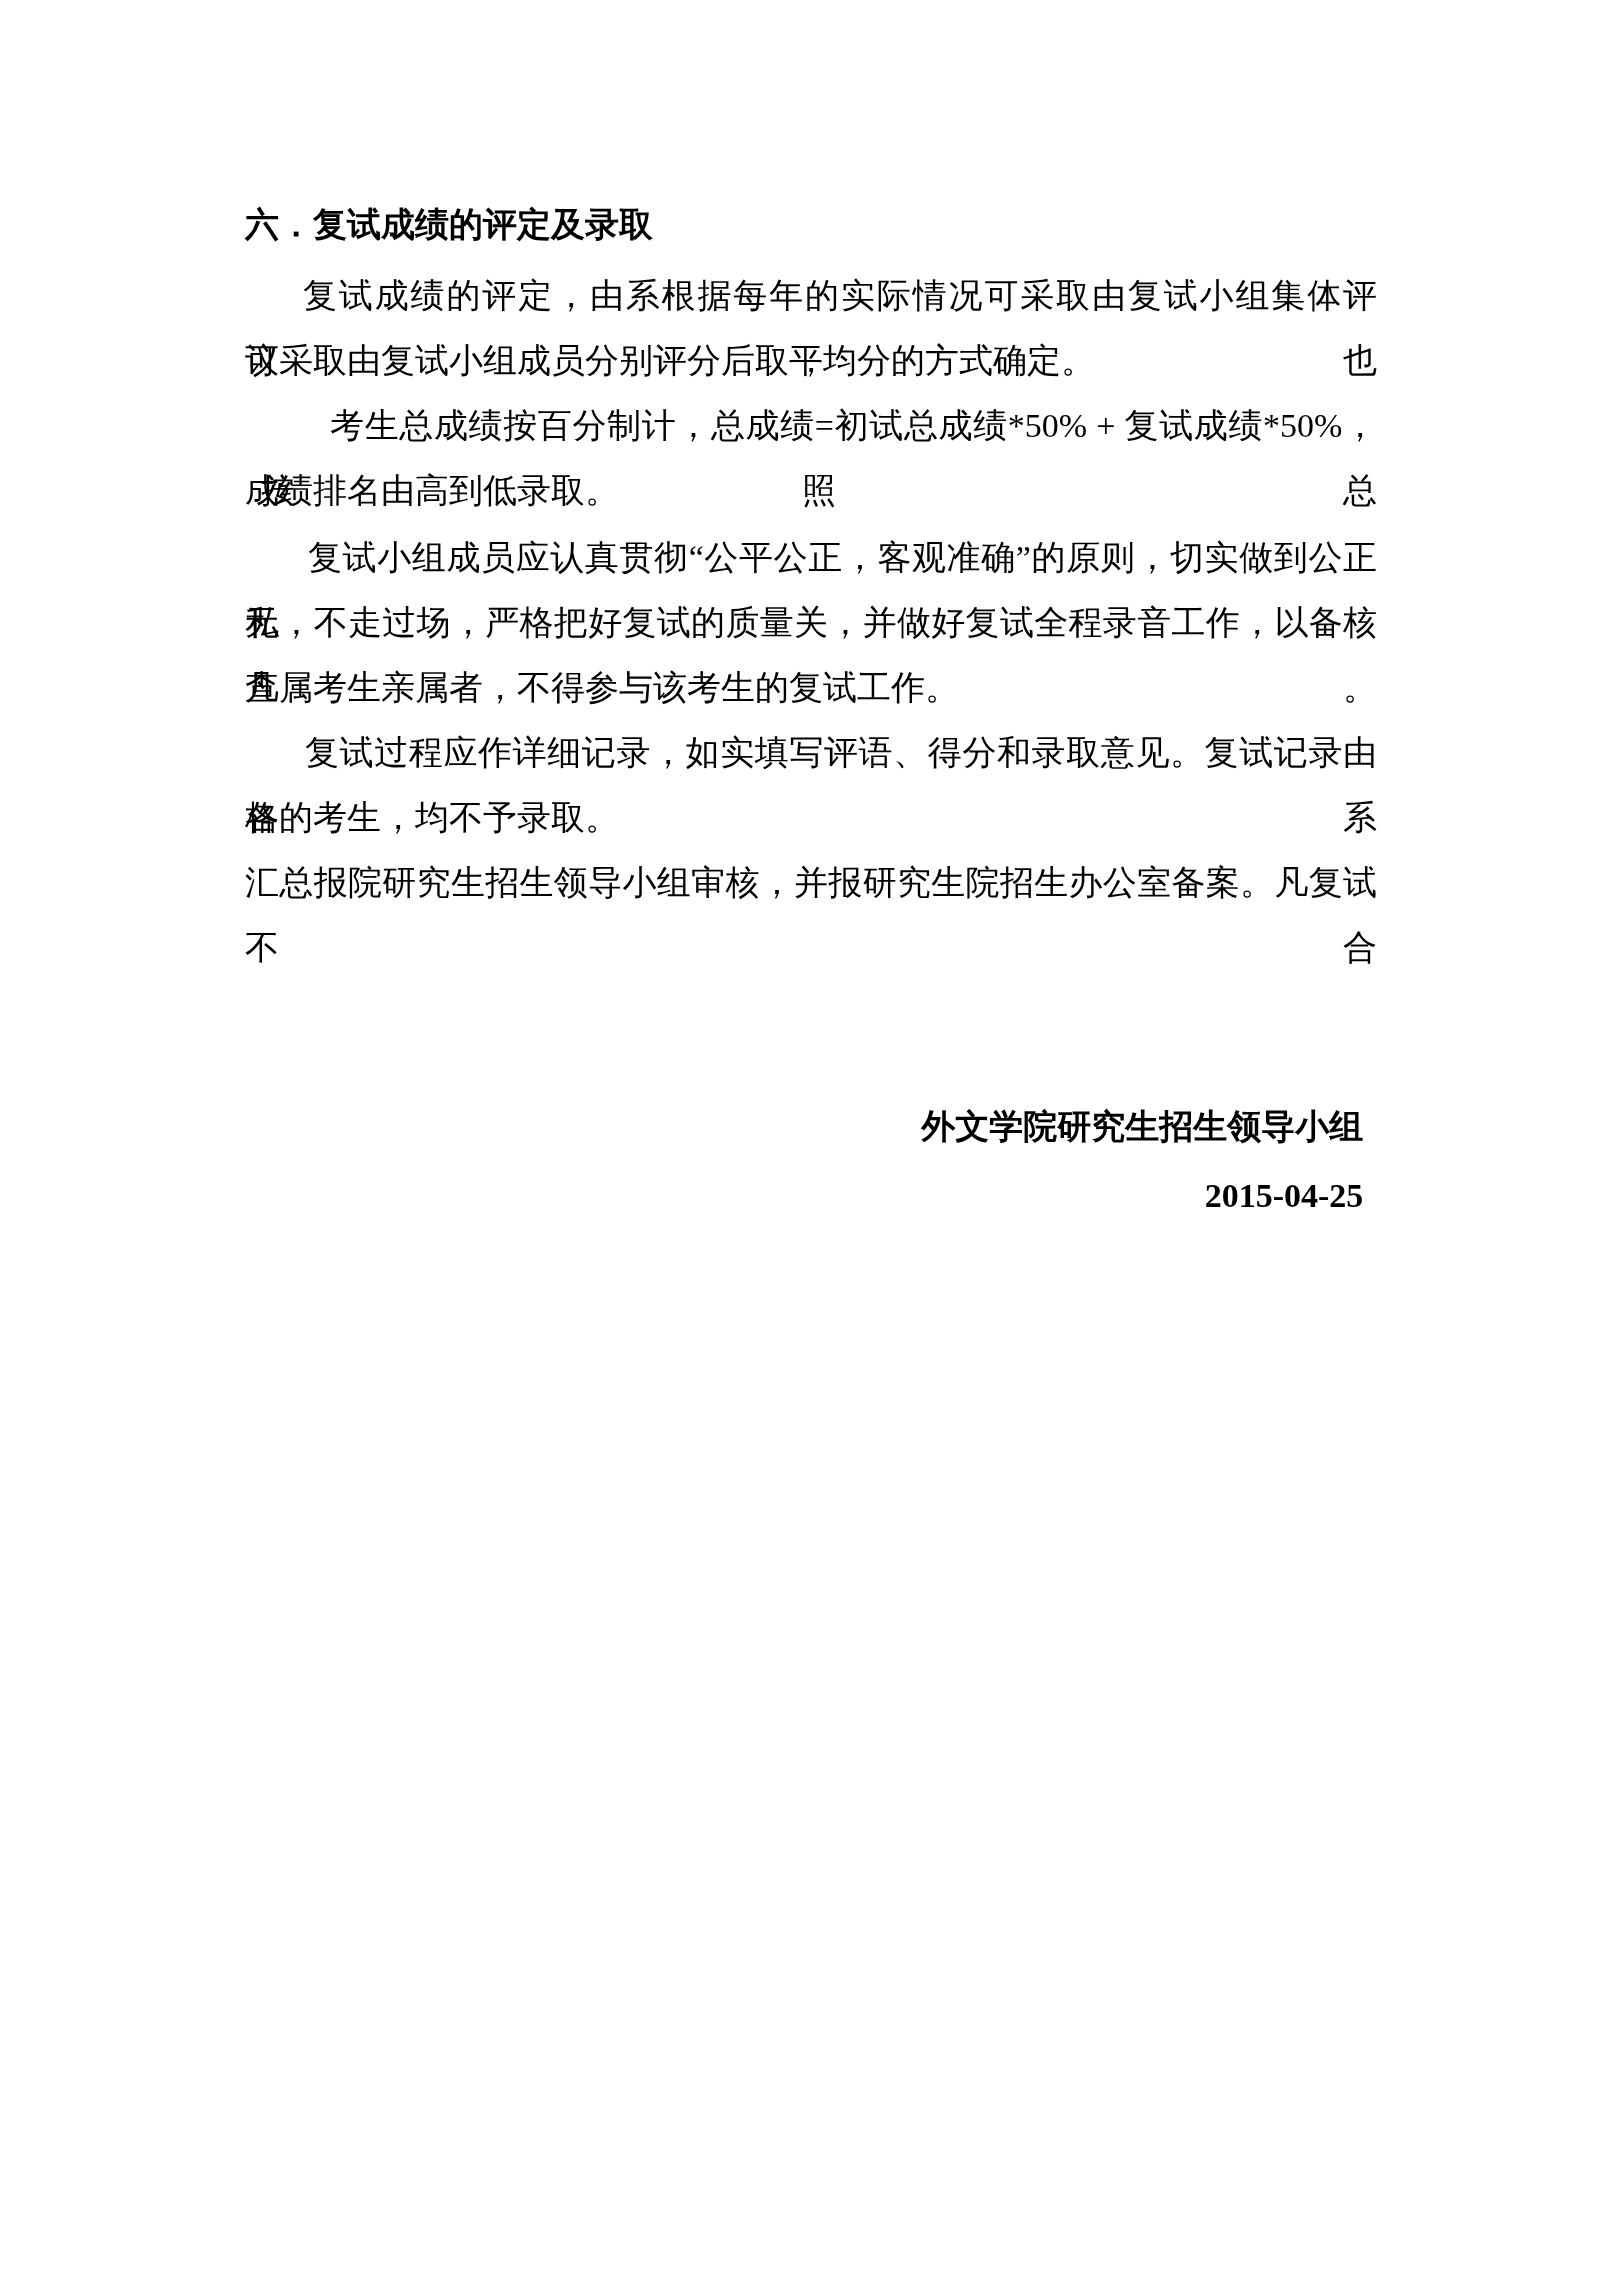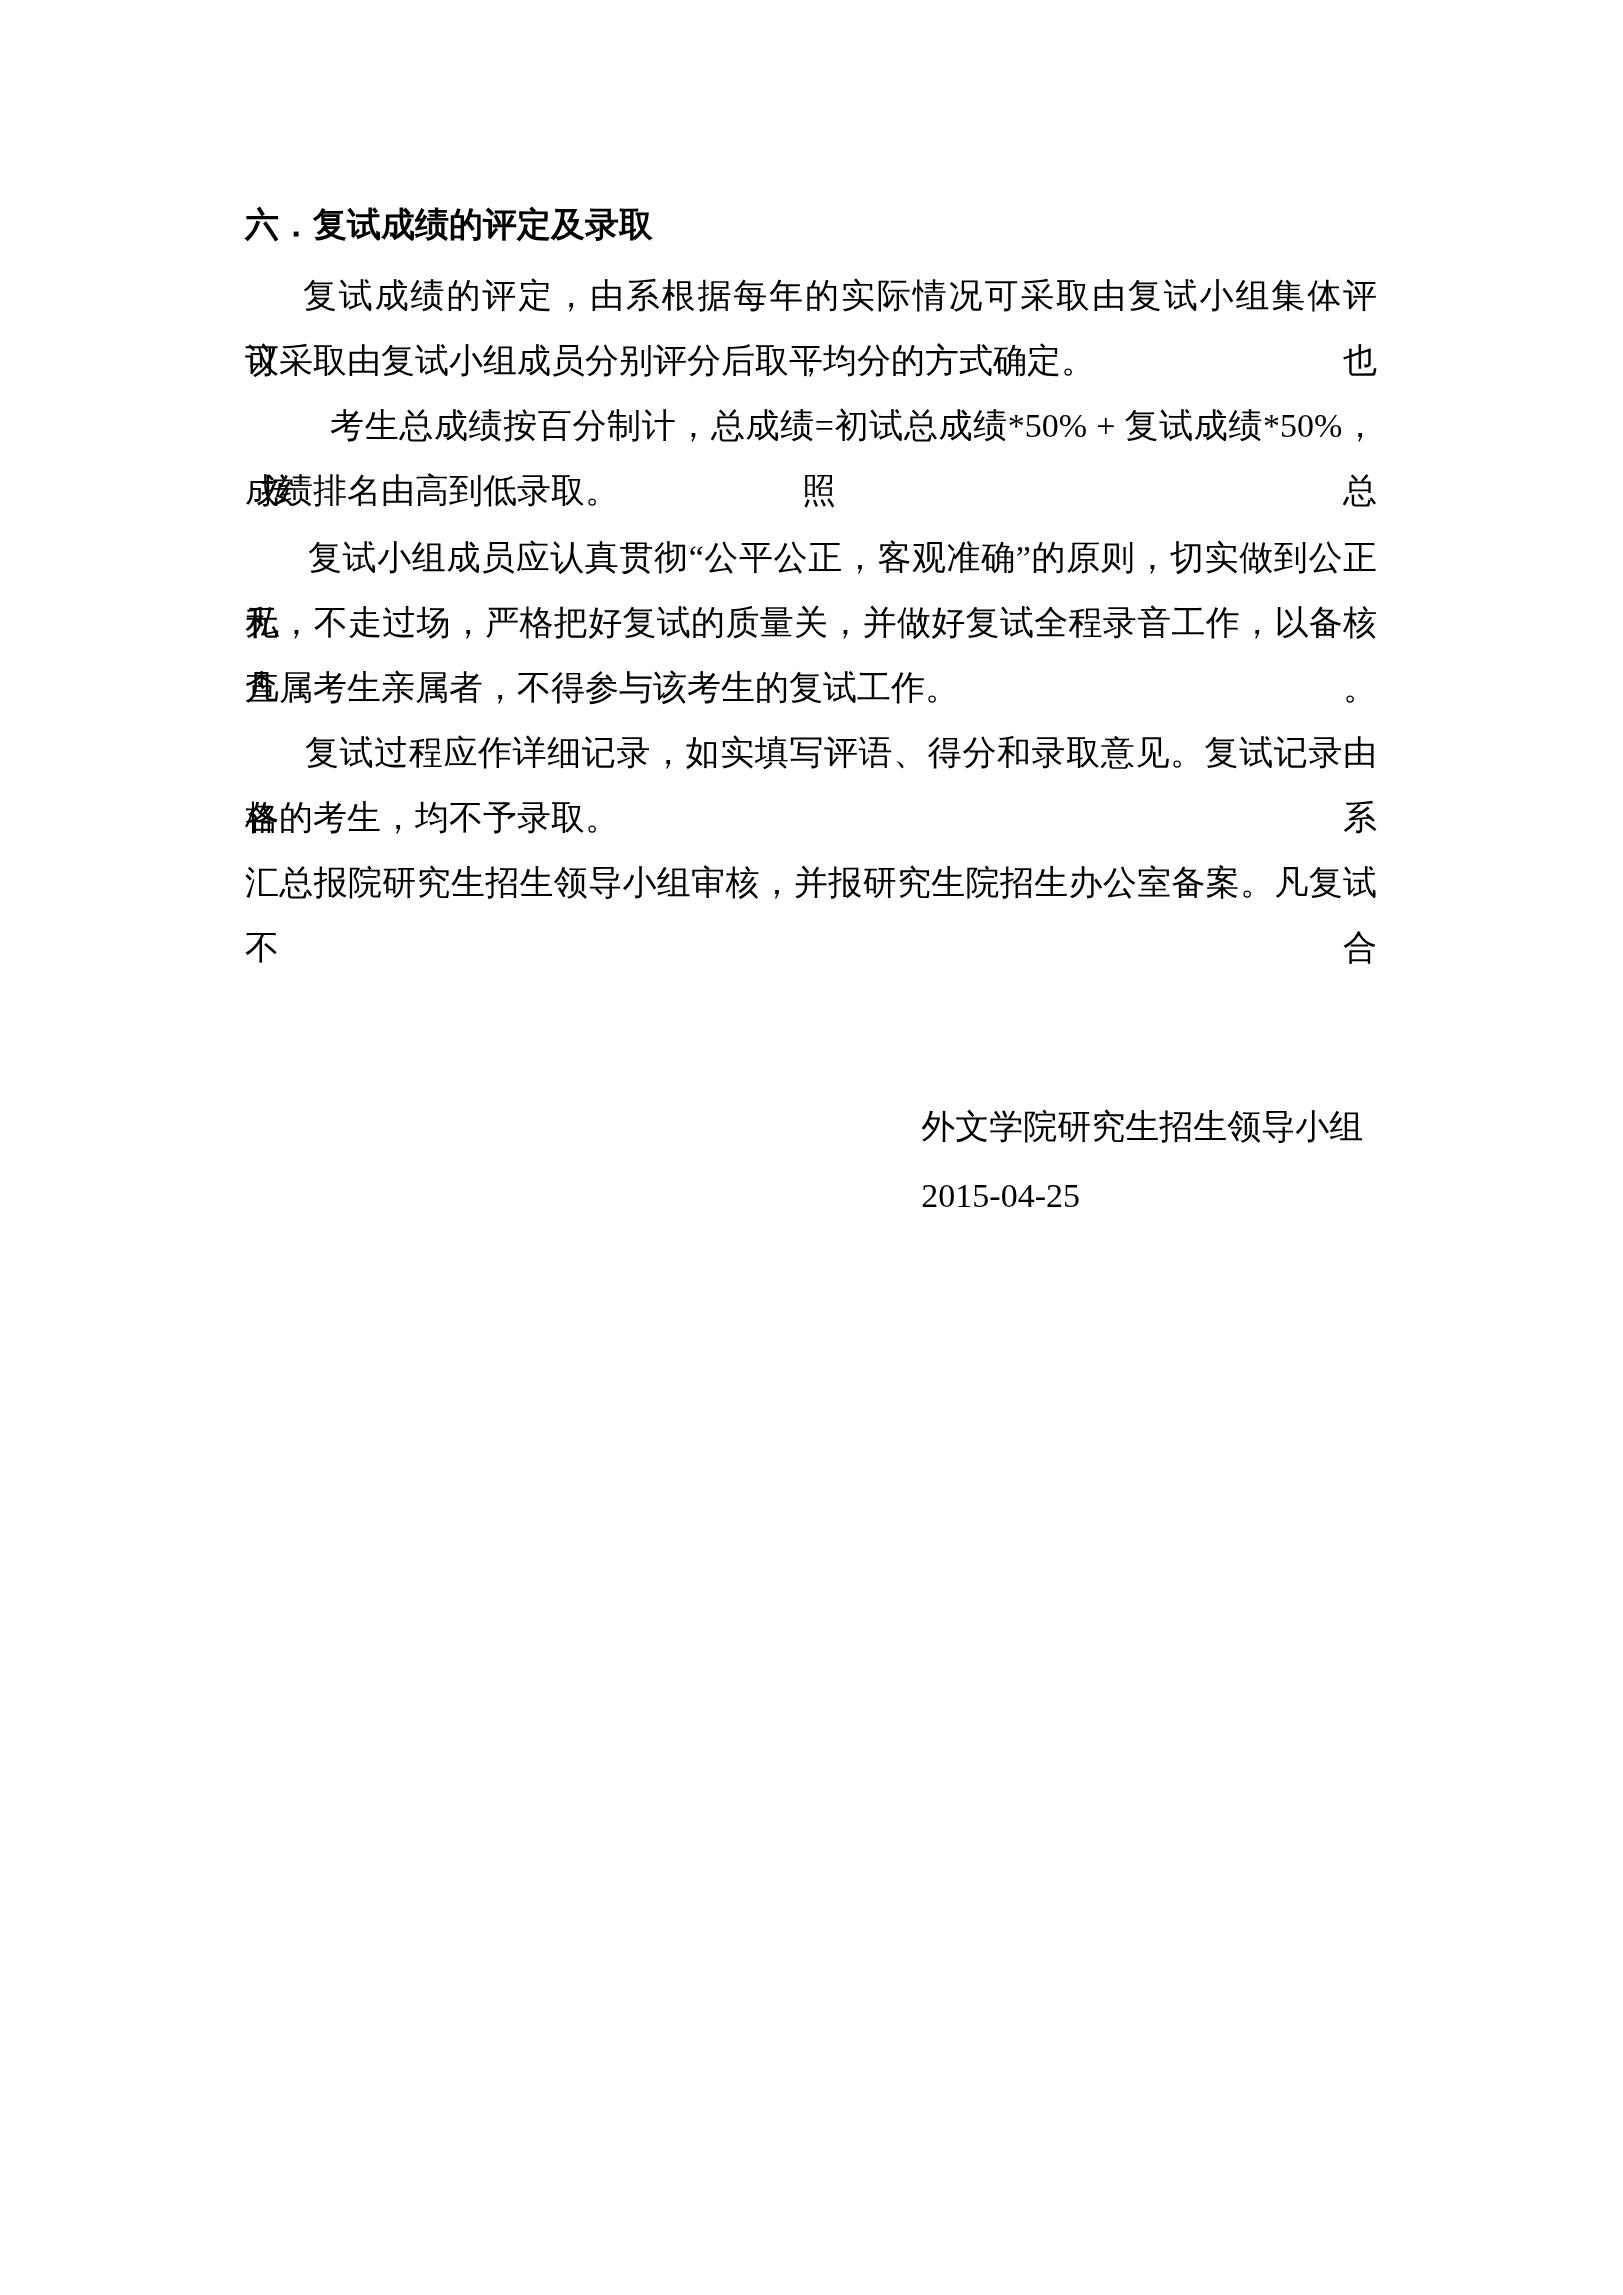--- a/index.html
+++ b/index.html
@@ -45,21 +45,22 @@
   .ind-a { text-indent: 58px; }
   .ind-b { text-indent: 69px; margin-left: 16px; }
   .ind-c { text-indent: 63px; }
   .ind-d { text-indent: 60px; }
   .signature-block {
     margin-top: 177px;
     margin-left: auto;
     margin-right: 13.7px;
     width: -moz-fit-content;
     width: fit-content;
-    text-align: left;
+    text-align: right;
+    font-weight: bold;
   }
   .signature-block .sline {
     height: 69px;
     line-height: 69px;
     white-space: nowrap;
   }
   .page-footer {
     position: absolute;
     left: 0;
     top: 2112px;

